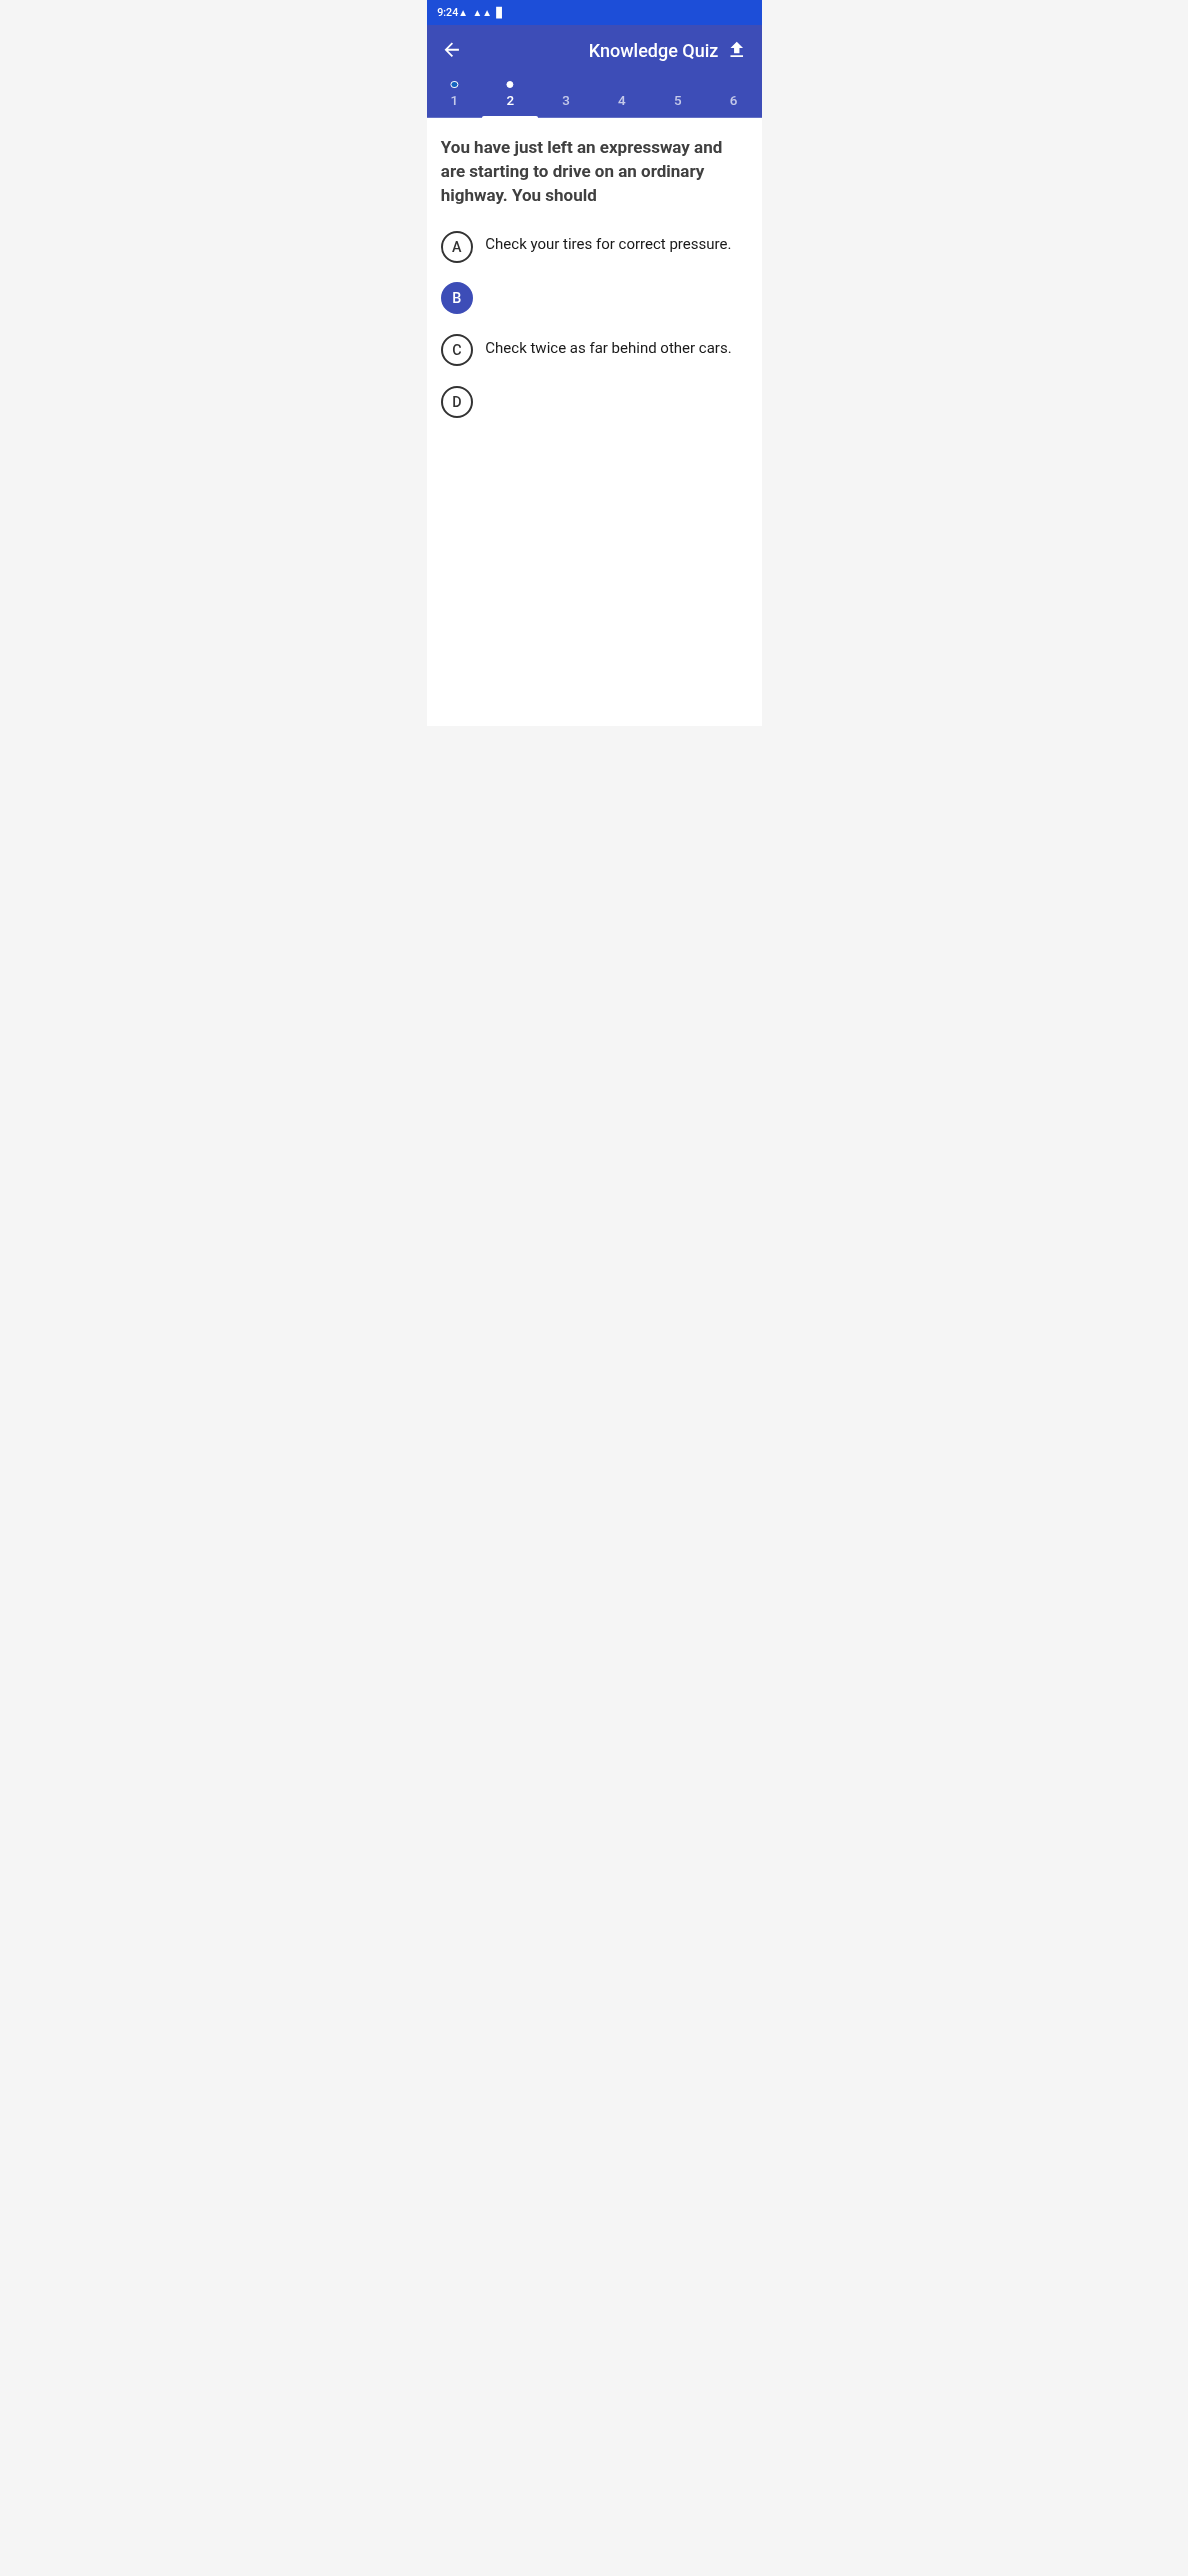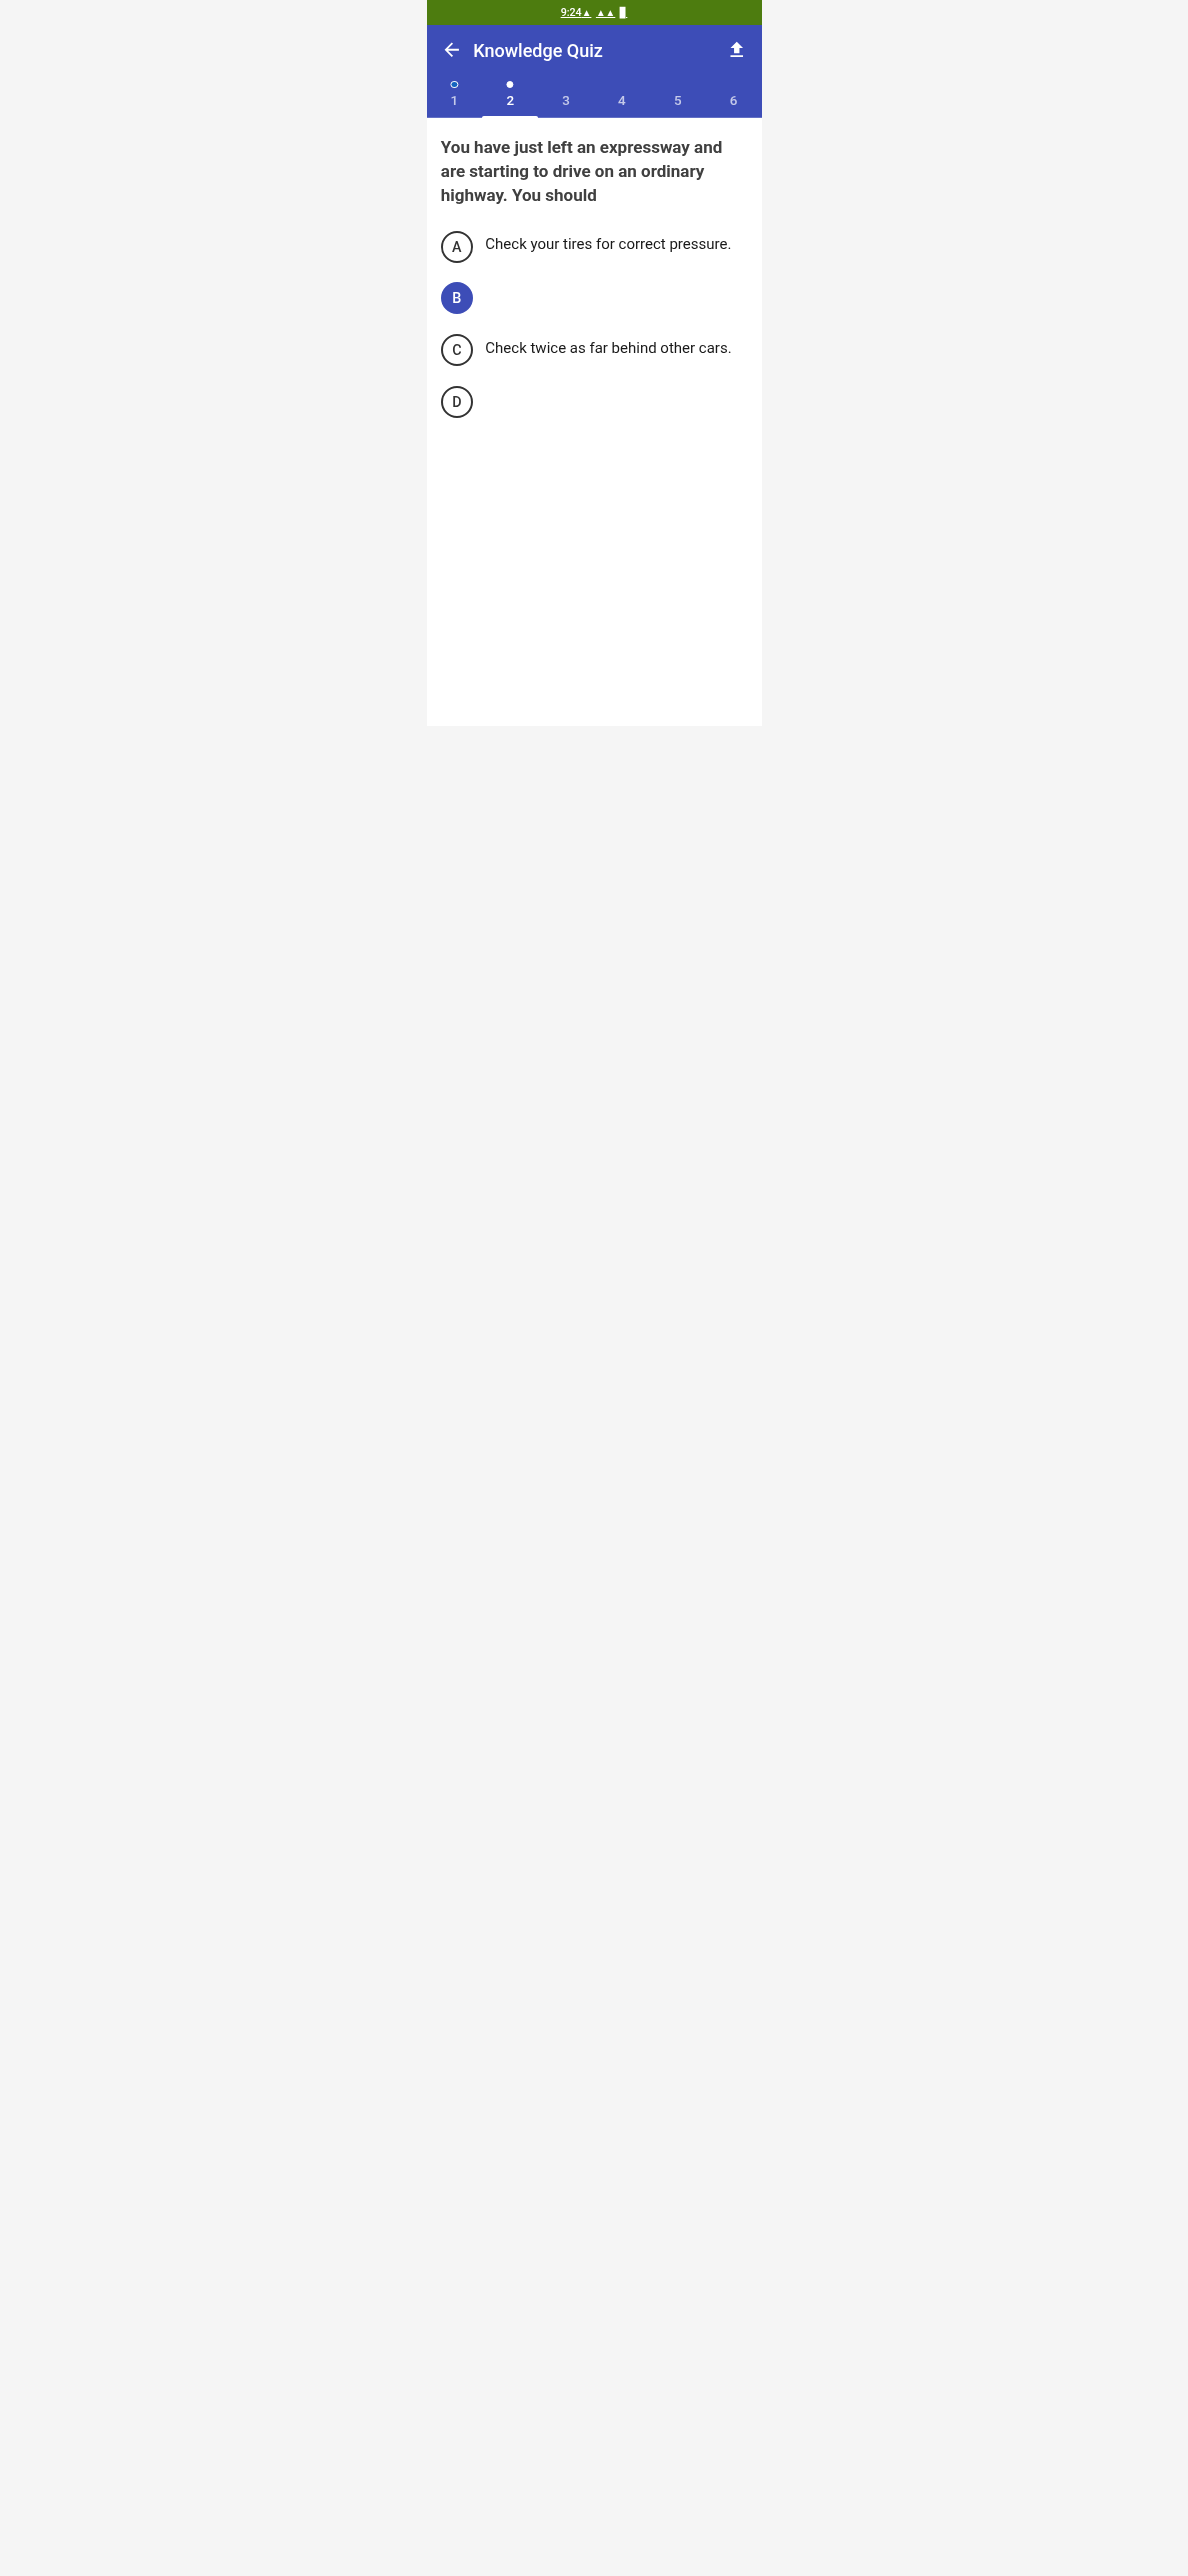--- a/index.html
+++ b/index.html
@@ -10,29 +10,28 @@
       background: #f5f5f5;
       width: 335px;
       min-height: 726px;
       margin: 0 auto;
       position: relative;
       overflow-x: hidden;
     }
 
     
     .status-bar {
-      background: #4d7c0f;
+      background: #1d4ed8;
       height: 25px;
       display: flex;
       align-items: center;
-      justify-content: center;
+      justify-content: flex-start;
       padding: 0 10.7px;
       color: white;
       font-size: 10.7px;
-      text-decoration: underline;
     }
 
     .status-bar-time {
       font-weight: 500;
     }
 
     .status-bar-icons {
       display: flex;
       align-items: center;
       gap: 4.5px;
@@ -57,20 +56,21 @@
       justify-content: center;
       cursor: pointer;
       flex-shrink: 0;
     }
 
     .app-bar-title {
       flex: 1;
       font-size: 18px;
       font-weight: 500;
       margin-left: 3.6px;
+      text-align: right;
     }
 
     .app-bar-action {
       width: 36px;
       height: 36px;
       display: flex;
       align-items: center;
       justify-content: center;
       cursor: pointer;
     }

